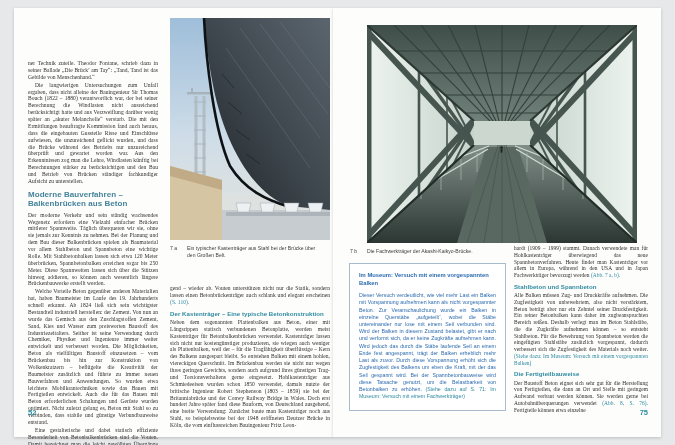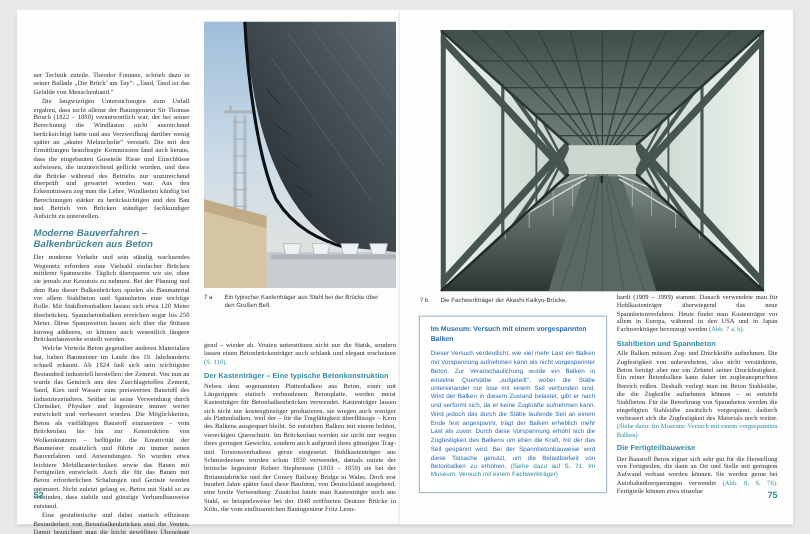--- a/index.html
+++ b/index.html
@@ -19,21 +19,21 @@
   .col{
     position:absolute;text-align:justify;color:#2f2d2a;
     font-size:5.5px;line-height:1.25;letter-spacing:.05px;
   }
   .col p{margin:0 0 1px 0;}
   .col p.indent{text-indent:7px;}
 
   .h1{
     font-family:"Liberation Sans", sans-serif;font-weight:bold;
     color:#45839a;font-size:8px;line-height:1.18;
-    margin:5px 0 3px 0;text-align:left;text-indent:0;font-style:italic;
+    margin:5px 0 3px 0;text-align:left;text-indent:0;
   }
   .h2{
     font-family:"Liberation Sans", sans-serif;font-weight:bold;
     color:#2f8ba1;font-size:6.1px;line-height:1.2;
     margin:4px 0 2px 0;text-align:left;text-indent:0;
   }
   .ref{color:#2f8ba1;}
 
   .figure{position:absolute;overflow:hidden;background:#ccd4d8;}
   .figure svg{display:block;width:100%;height:100%;}

